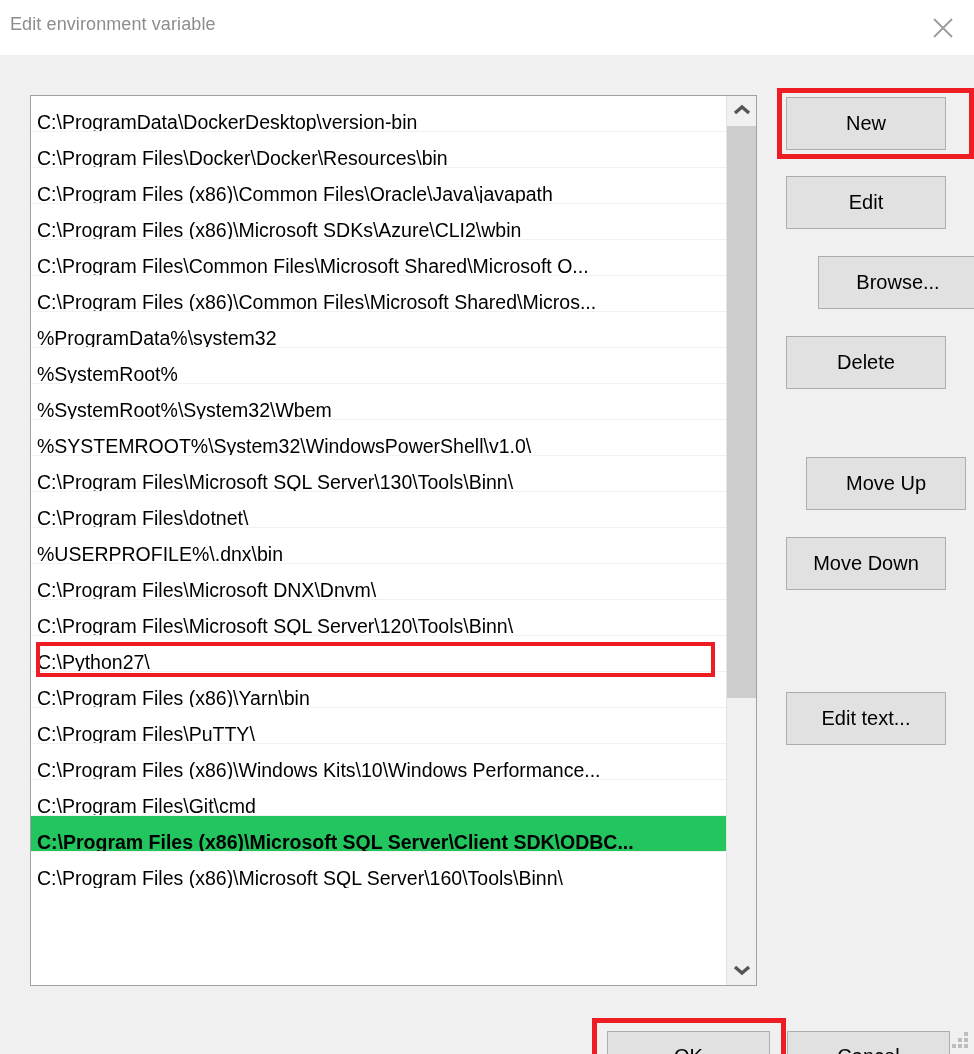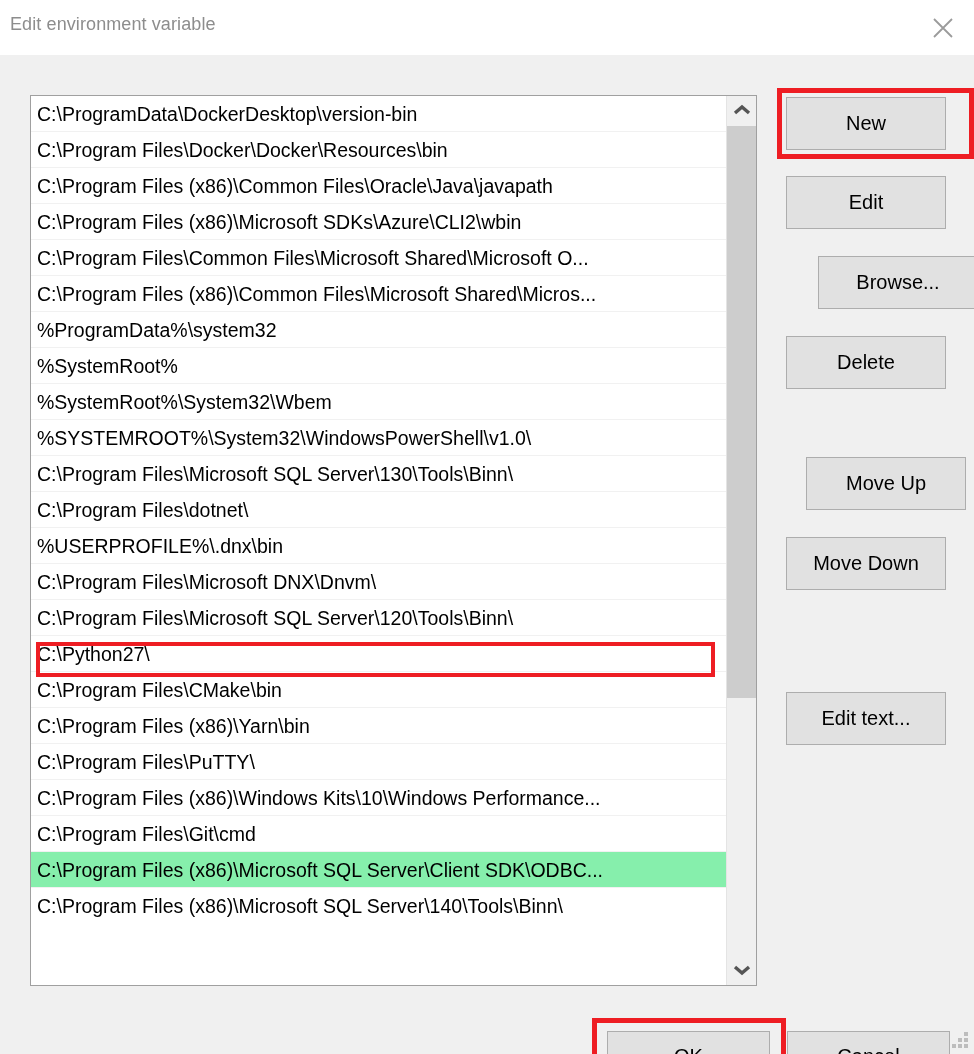--- a/index.html
+++ b/index.html
@@ -73,31 +73,32 @@
     left: 0; top: 0;
     width: 695px;
     height: 889px;
     background: #ffffff;
     overflow: hidden;
   }
   .list-row {
     position: relative;
     height: 36px;
     line-height: 36px;
-    padding: 0 5px 0 6px;
+    padding: 8px 5px 0 6px;
     font-size: 19.5px;
     color: #000000;
     white-space: nowrap;
     overflow: hidden;
     border-bottom: 1px solid #f1f1f1;
     background: #ffffff;
     cursor: default;
   }
   .list-row.selected {
-    background: #86efac;
+    background: #22c55e;
+    font-weight: bold;
   }
   .list-row:last-child { border-bottom: none; }
 
   
   .row-annot {
     position: absolute;
     left: 5px;
     top: 546px;
     width: 679px;
     height: 35px;
@@ -236,27 +237,26 @@
         <div class="list-row">%ProgramData%\system32</div>
         <div class="list-row">%SystemRoot%</div>
         <div class="list-row">%SystemRoot%\System32\Wbem</div>
         <div class="list-row">%SYSTEMROOT%\System32\WindowsPowerShell\v1.0\</div>
         <div class="list-row">C:\Program Files\Microsoft SQL Server\130\Tools\Binn\</div>
         <div class="list-row">C:\Program Files\dotnet\</div>
         <div class="list-row">%USERPROFILE%\.dnx\bin</div>
         <div class="list-row">C:\Program Files\Microsoft DNX\Dnvm\</div>
         <div class="list-row">C:\Program Files\Microsoft SQL Server\120\Tools\Binn\</div>
         <div class="list-row">C:\Python27\</div>
-        <div class="list-row">C:\Program Files\CMake\bin</div>
         <div class="list-row">C:\Program Files (x86)\Yarn\bin</div>
         <div class="list-row">C:\Program Files\PuTTY\</div>
         <div class="list-row">C:\Program Files (x86)\Windows Kits\10\Windows Performance...</div>
         <div class="list-row">C:\Program Files\Git\cmd</div>
         <div class="list-row selected">C:\Program Files (x86)\Microsoft SQL Server\Client SDK\ODBC...</div>
-        <div class="list-row">C:\Program Files (x86)\Microsoft SQL Server\140\Tools\Binn\</div>
+        <div class="list-row">C:\Program Files (x86)\Microsoft SQL Server\160\Tools\Binn\</div>
       </div>
     <div class="row-annot"></div>
 
     <div class="scrollbar">
       <div class="sb-btn sb-up">
         <span>
           <svg width="18" height="12" viewBox="0 0 18 12">
             <path d="M2 9 L9 3 L16 9" stroke="#555555" stroke-width="3.4" fill="none" stroke-linejoin="miter"></path>
           </svg>
         </span>

